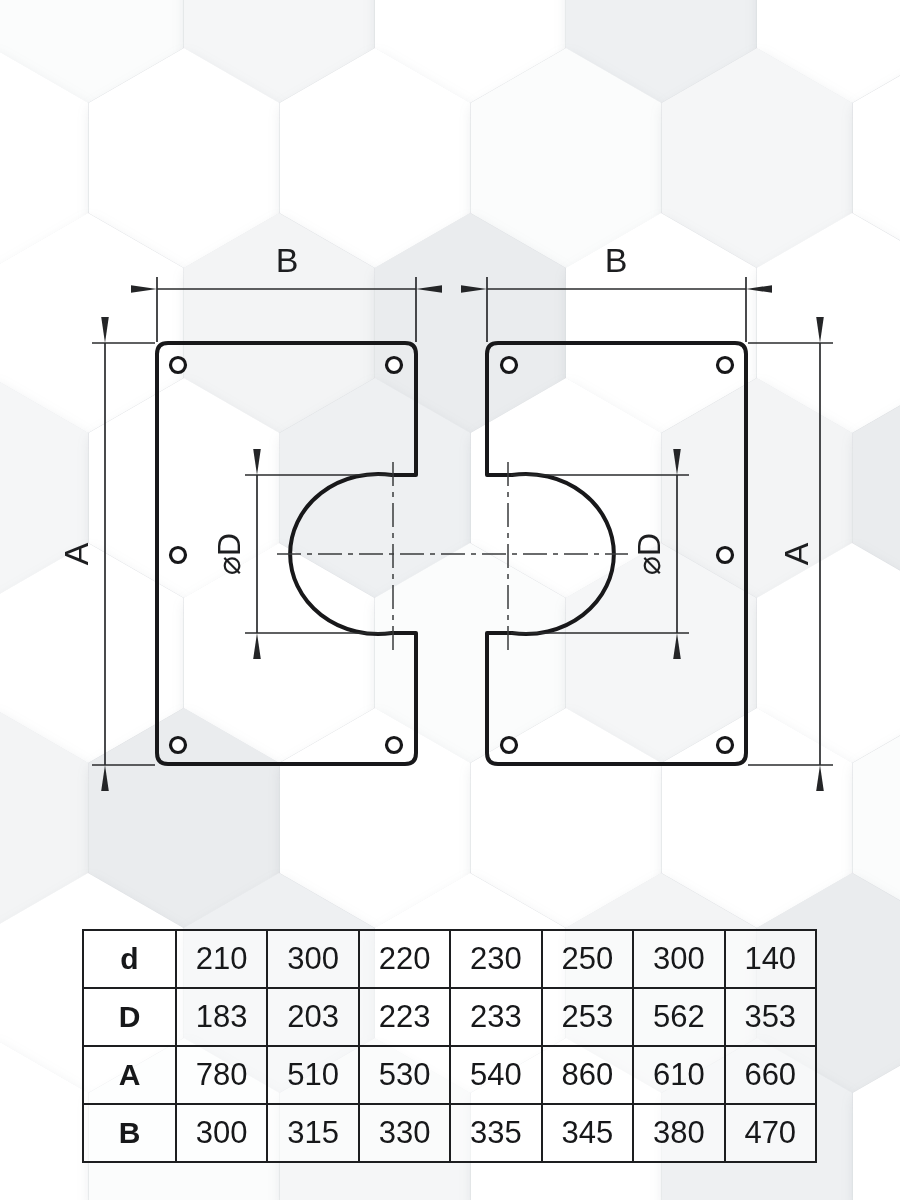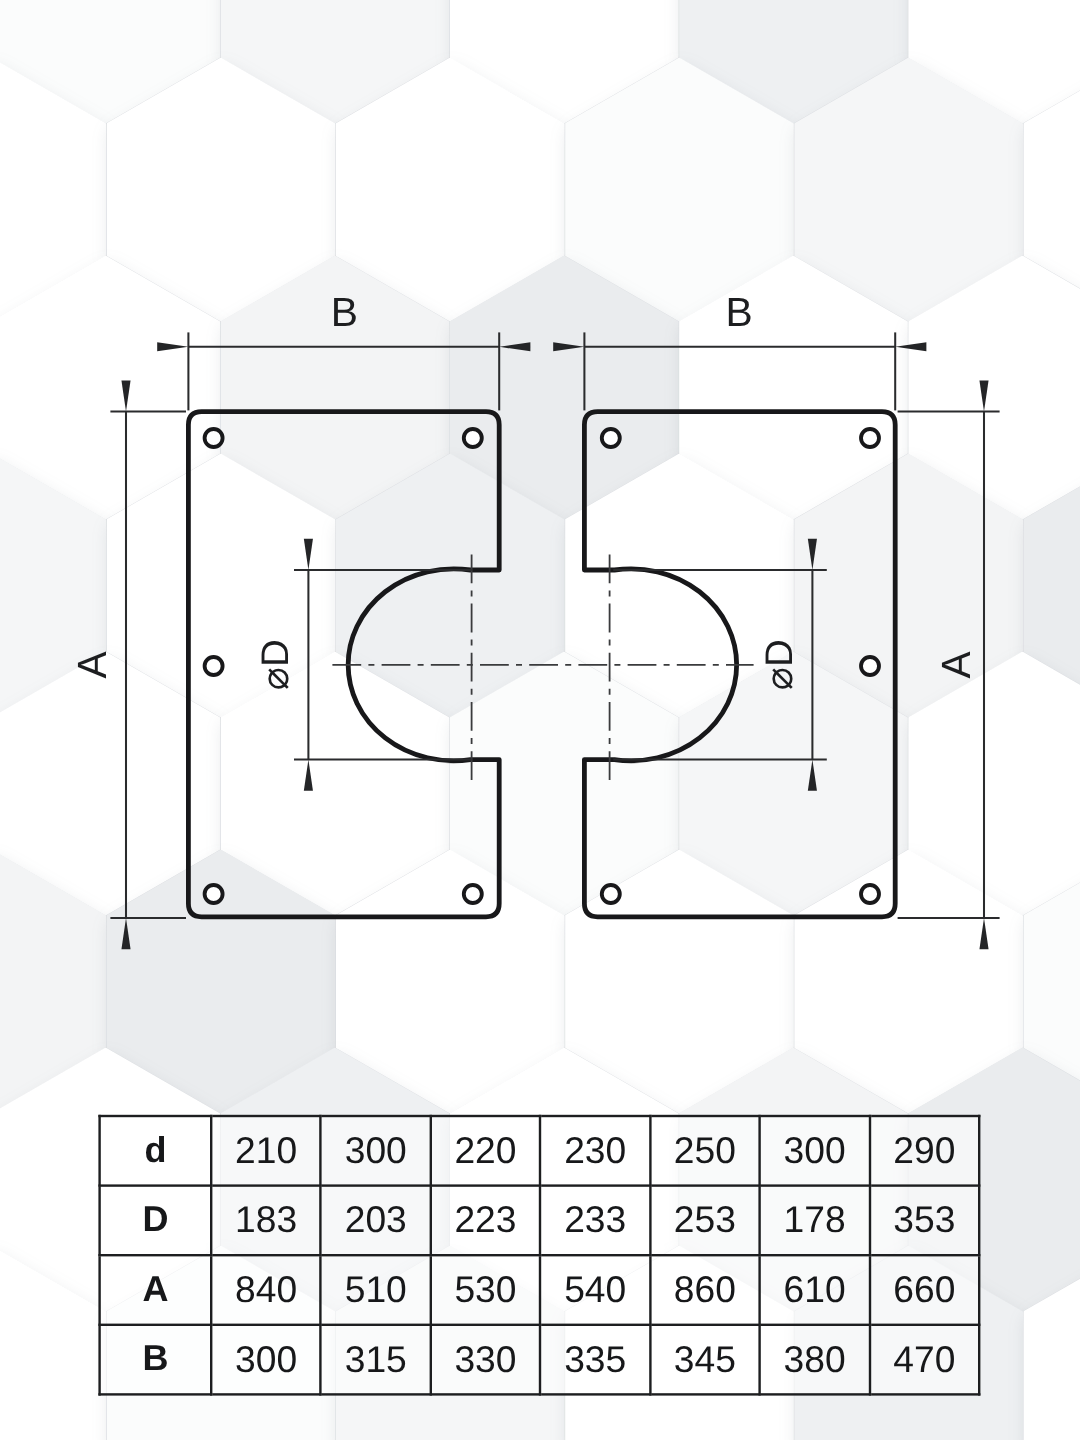--- a/index.html
+++ b/index.html
@@ -254,35 +254,35 @@
   <table class="dims">
     <tbody id="dims-body">
         <tr>
           <th>d</th>
           <td>210</td>
           <td>300</td>
           <td>220</td>
           <td>230</td>
           <td>250</td>
           <td>300</td>
-          <td>290</td>
+          <td>140</td>
         </tr>
         <tr>
           <th>D</th>
           <td>183</td>
           <td>203</td>
           <td>223</td>
           <td>233</td>
           <td>253</td>
-          <td>178</td>
+          <td>562</td>
           <td>353</td>
         </tr>
         <tr>
           <th>A</th>
-          <td>840</td>
+          <td>780</td>
           <td>510</td>
           <td>530</td>
           <td>540</td>
           <td>860</td>
           <td>610</td>
           <td>660</td>
         </tr>
         <tr>
           <th>B</th>
           <td>300</td>

